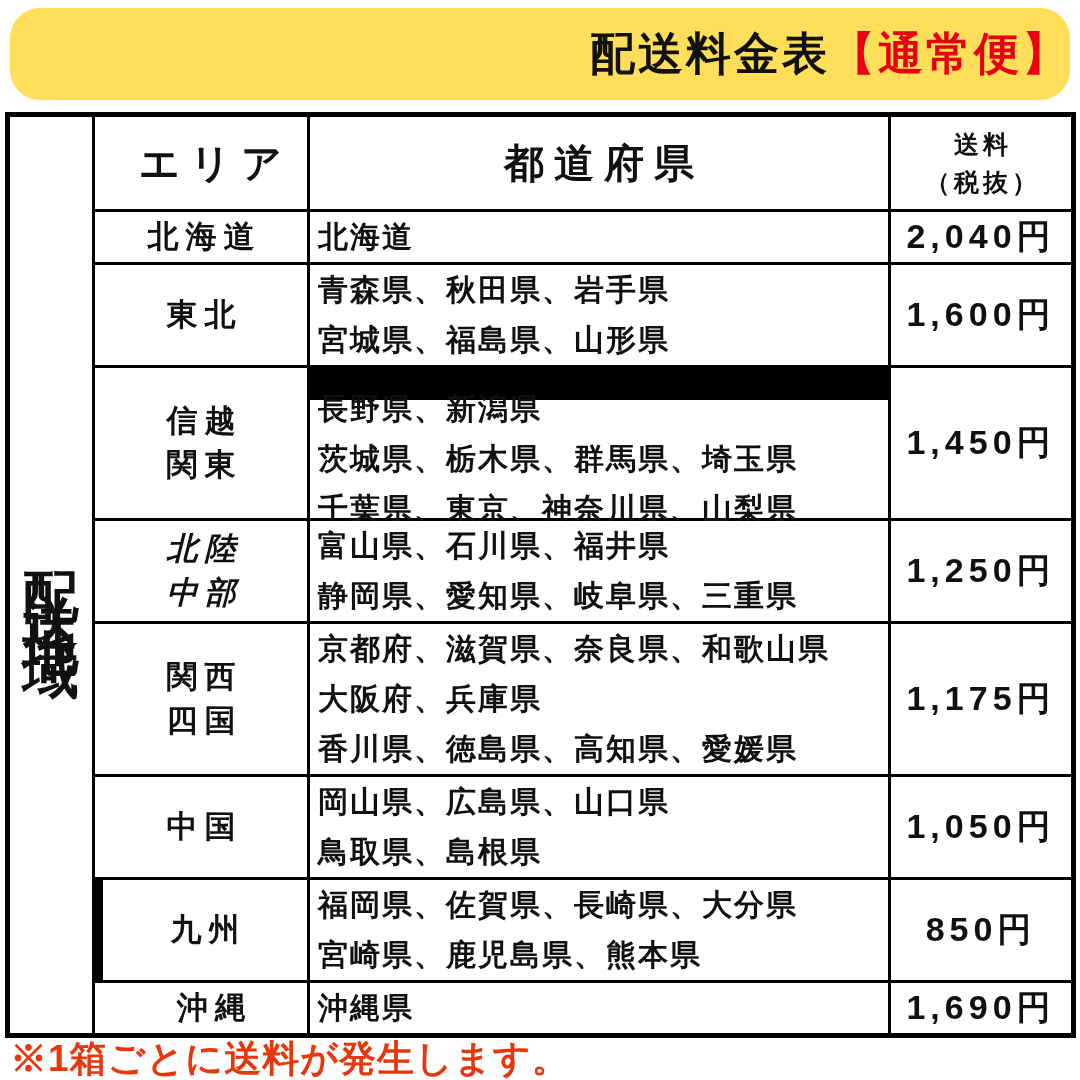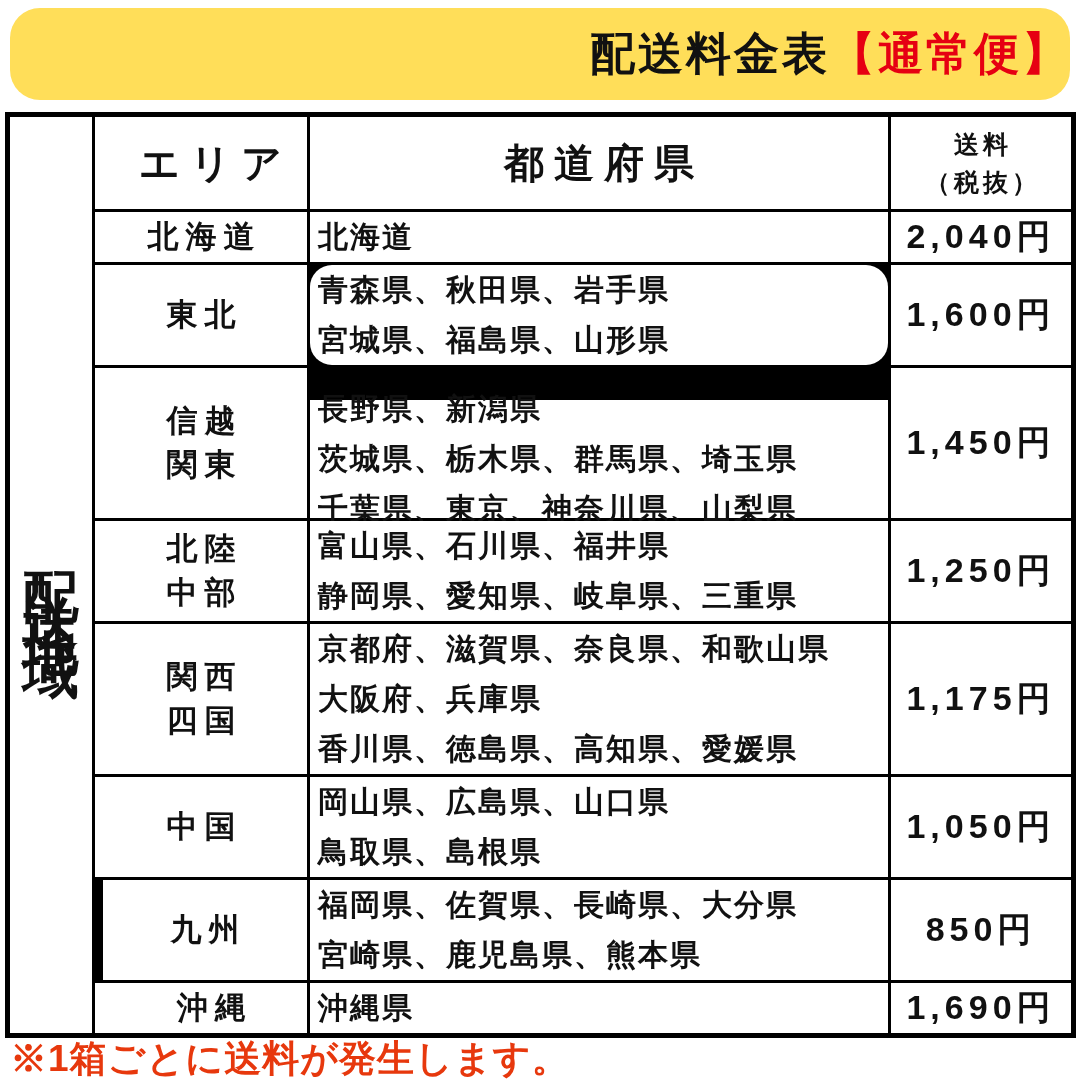--- a/index.html
+++ b/index.html
@@ -144,40 +144,40 @@
     </div>
     <div class="cell pref-cell" style="grid-area: 2 / 3;">
       <div class="pref-line">北海道</div>
     </div>
     <div class="cell fee-cell" style="grid-area: 2 / 4;">
       <span class="fee-cell-text">2,040円</span>
     </div>
     <div class="cell area-cell" style="grid-area: 3 / 2;">
       <div class="area-line">東北</div>
     </div>
-    <div class="cell pref-cell" style="grid-area: 3 / 3; border-radius: 22px;">
+    <div class="cell pref-cell" style="grid-area: 3 / 3;">
       <div class="pref-line">青森県、秋田県、岩手県</div>
       <div class="pref-line">宮城県、福島県、山形県</div>
     </div>
     <div class="cell fee-cell" style="grid-area: 3 / 4;">
       <span class="fee-cell-text">1,600円</span>
     </div>
     <div class="cell area-cell" style="grid-area: 4 / 2;">
       <div class="area-line">信越</div>
       <div class="area-line">関東</div>
     </div>
     <div class="cell pref-cell" style="grid-area: 4 / 3; margin-top: 32px;">
       <div class="pref-line">長野県、新潟県</div>
       <div class="pref-line">茨城県、栃木県、群馬県、埼玉県</div>
       <div class="pref-line">千葉県、東京、神奈川県、山梨県</div>
     </div>
     <div class="cell fee-cell" style="grid-area: 4 / 4;">
       <span class="fee-cell-text">1,450円</span>
     </div>
-    <div class="cell area-cell" style="grid-area: 5 / 2;">
+    <div class="cell area-cell" style="grid-area: 5 / 2; font-style: italic;">
       <div class="area-line">北陸</div>
       <div class="area-line">中部</div>
     </div>
     <div class="cell pref-cell" style="grid-area: 5 / 3;">
       <div class="pref-line">富山県、石川県、福井県</div>
       <div class="pref-line">静岡県、愛知県、岐阜県、三重県</div>
     </div>
     <div class="cell fee-cell" style="grid-area: 5 / 4;">
       <span class="fee-cell-text">1,250円</span>
     </div>

